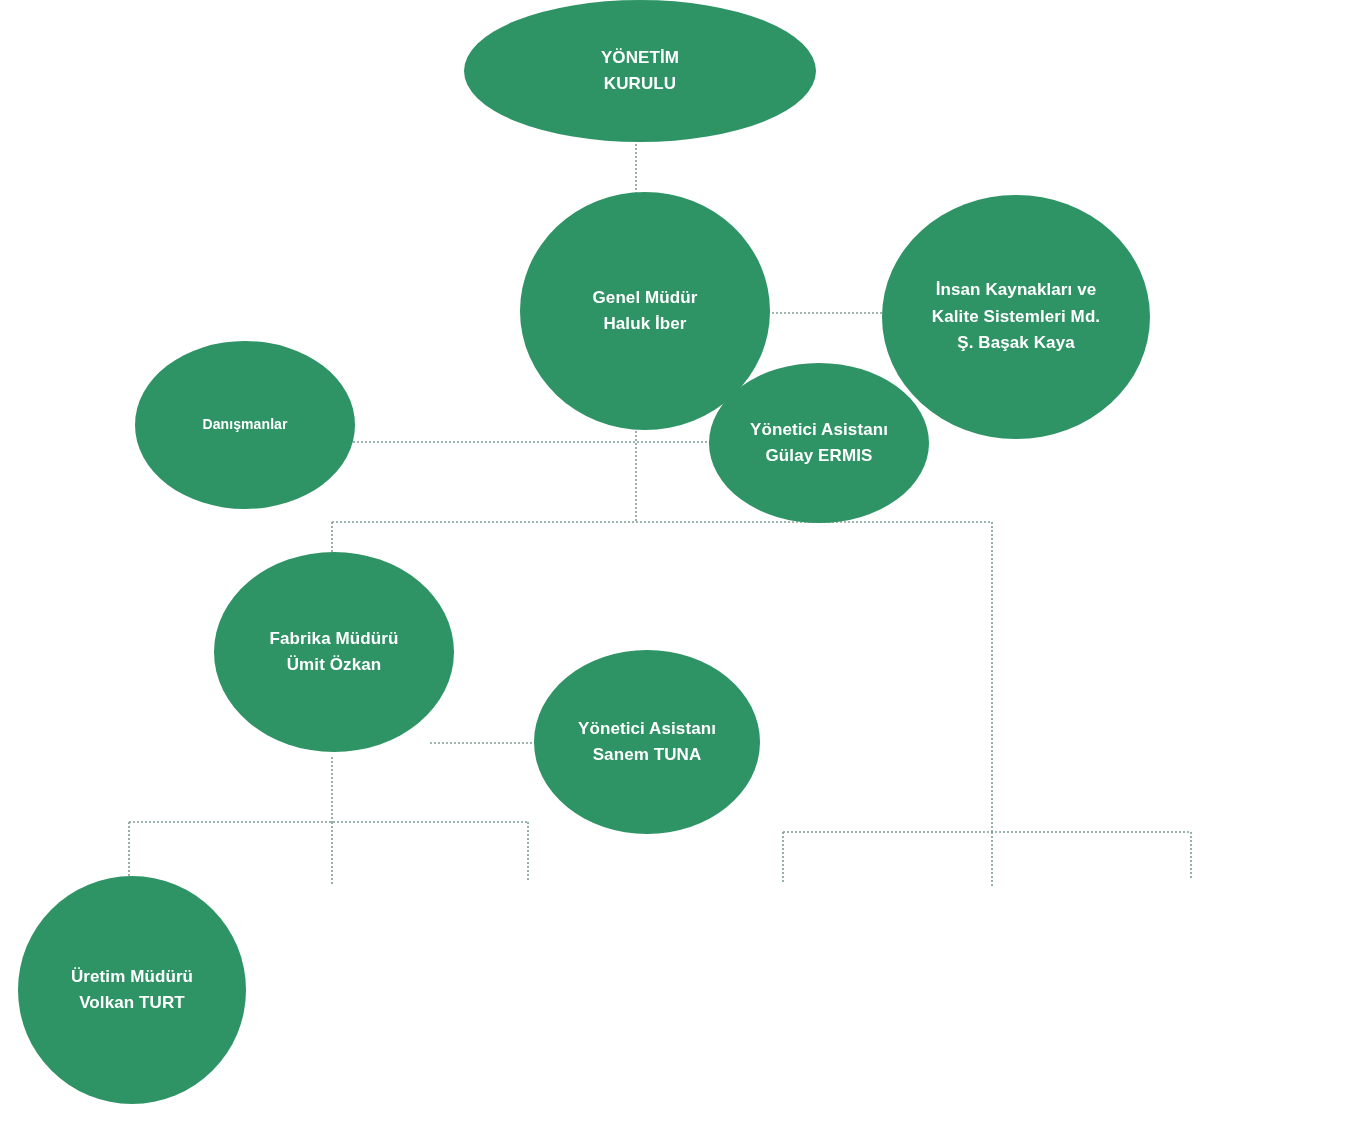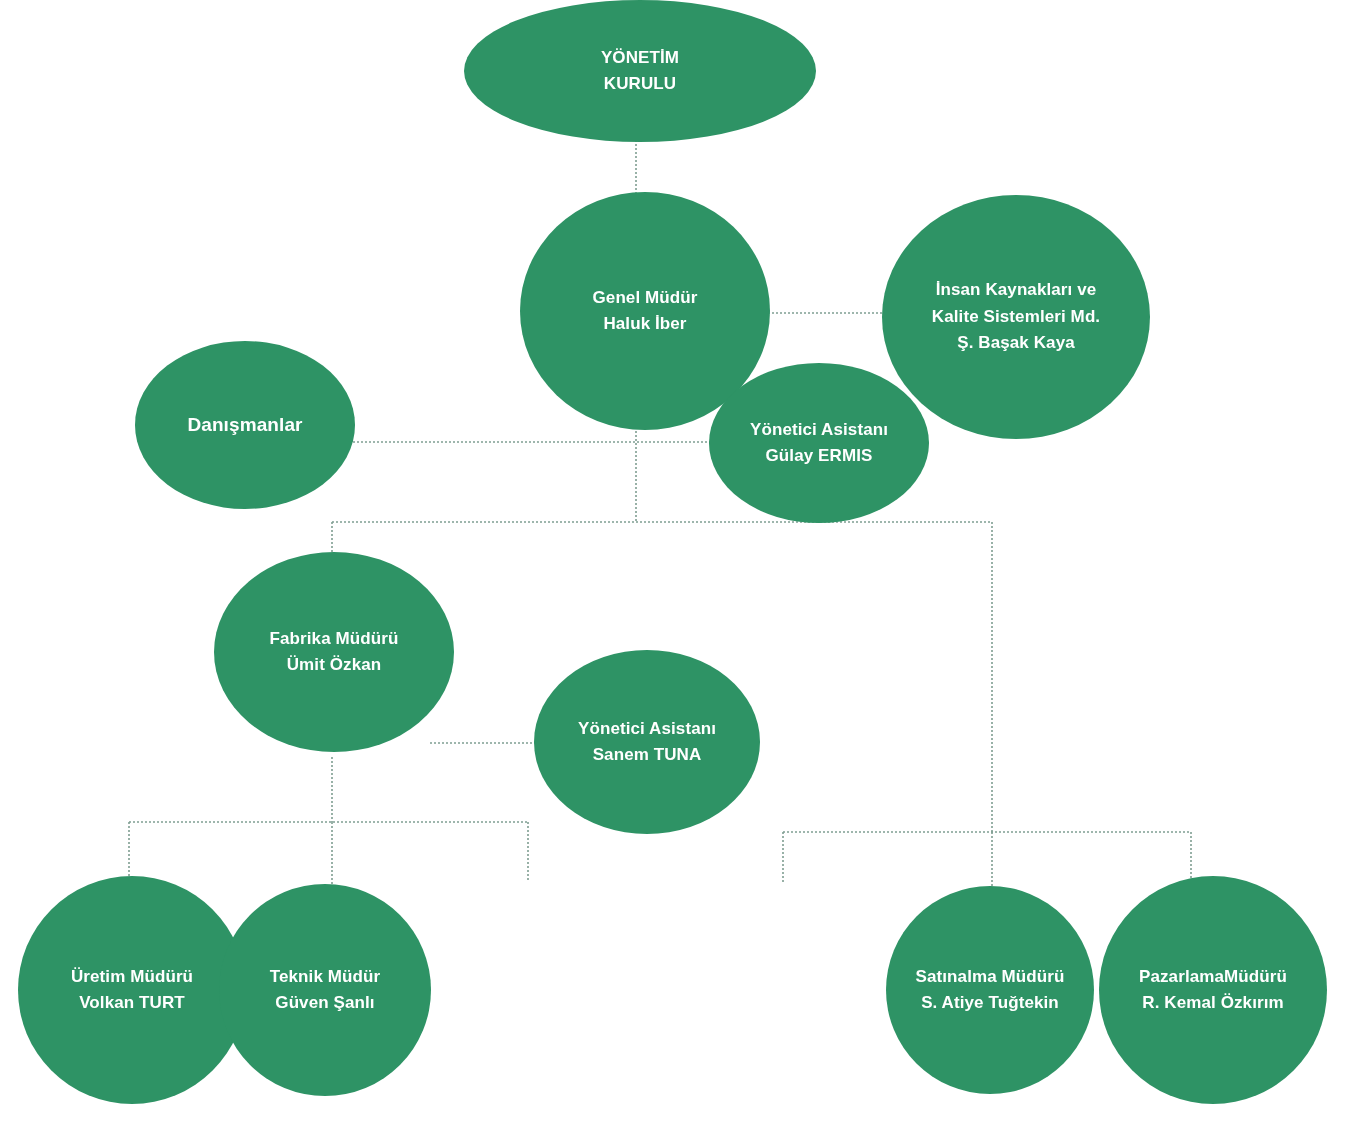--- a/index.html
+++ b/index.html
@@ -104,50 +104,38 @@
       <span class="label">İnsan Kaynakları ve
 Kalite Sistemleri Md.
 Ş. Başak Kaya</span>
     </div>
 
     <div class="node" style="left:709px; top:363px; width:220px; height:160px; font-size:17px;">
       <span class="label">Yönetici Asistanı
 Gülay ERMIS</span>
     </div>
 
-    <div class="node" style="left:135px; top:341px; width:220px; height:168px; font-size:19px;">
+    <div class="node" style="left:135px; top:341px; width:220px; height:168px; font-size:14px;">
       <span class="label">Danışmanlar</span>
     </div>
 
     <div class="node" style="left:214px; top:552px; width:240px; height:200px; font-size:17px;">
       <span class="label">Fabrika Müdürü
 Ümit Özkan</span>
     </div>
 
     <div class="node" style="left:534px; top:650px; width:226px; height:184px; font-size:17px;">
       <span class="label">Yönetici Asistanı
 Sanem TUNA</span>
     </div>
 
     <div class="node" style="left:18px; top:876px; width:228px; height:228px; font-size:17px;">
       <span class="label">Üretim Müdürü
 Volkan TURT</span>
     </div>
 
-    <div class="node" style="left:219px; top:884px; width:212px; height:212px; font-size:17px;">
-      <span class="label">Teknik  Müdür
-Güven Şanlı</span>
-    </div>
 
 
 
-    <div class="node" style="left:886px; top:886px; width:208px; height:208px; font-size:17px;">
-      <span class="label">Satınalma Müdürü
-S. Atiye Tuğtekin</span>
-    </div>
 
-    <div class="node" style="left:1099px; top:876px; width:228px; height:228px; font-size:17px;">
-      <span class="label">PazarlamaMüdürü
-R. Kemal Özkırım</span>
-    </div>
 
   </div>
 </div>
 
 </body></html>

